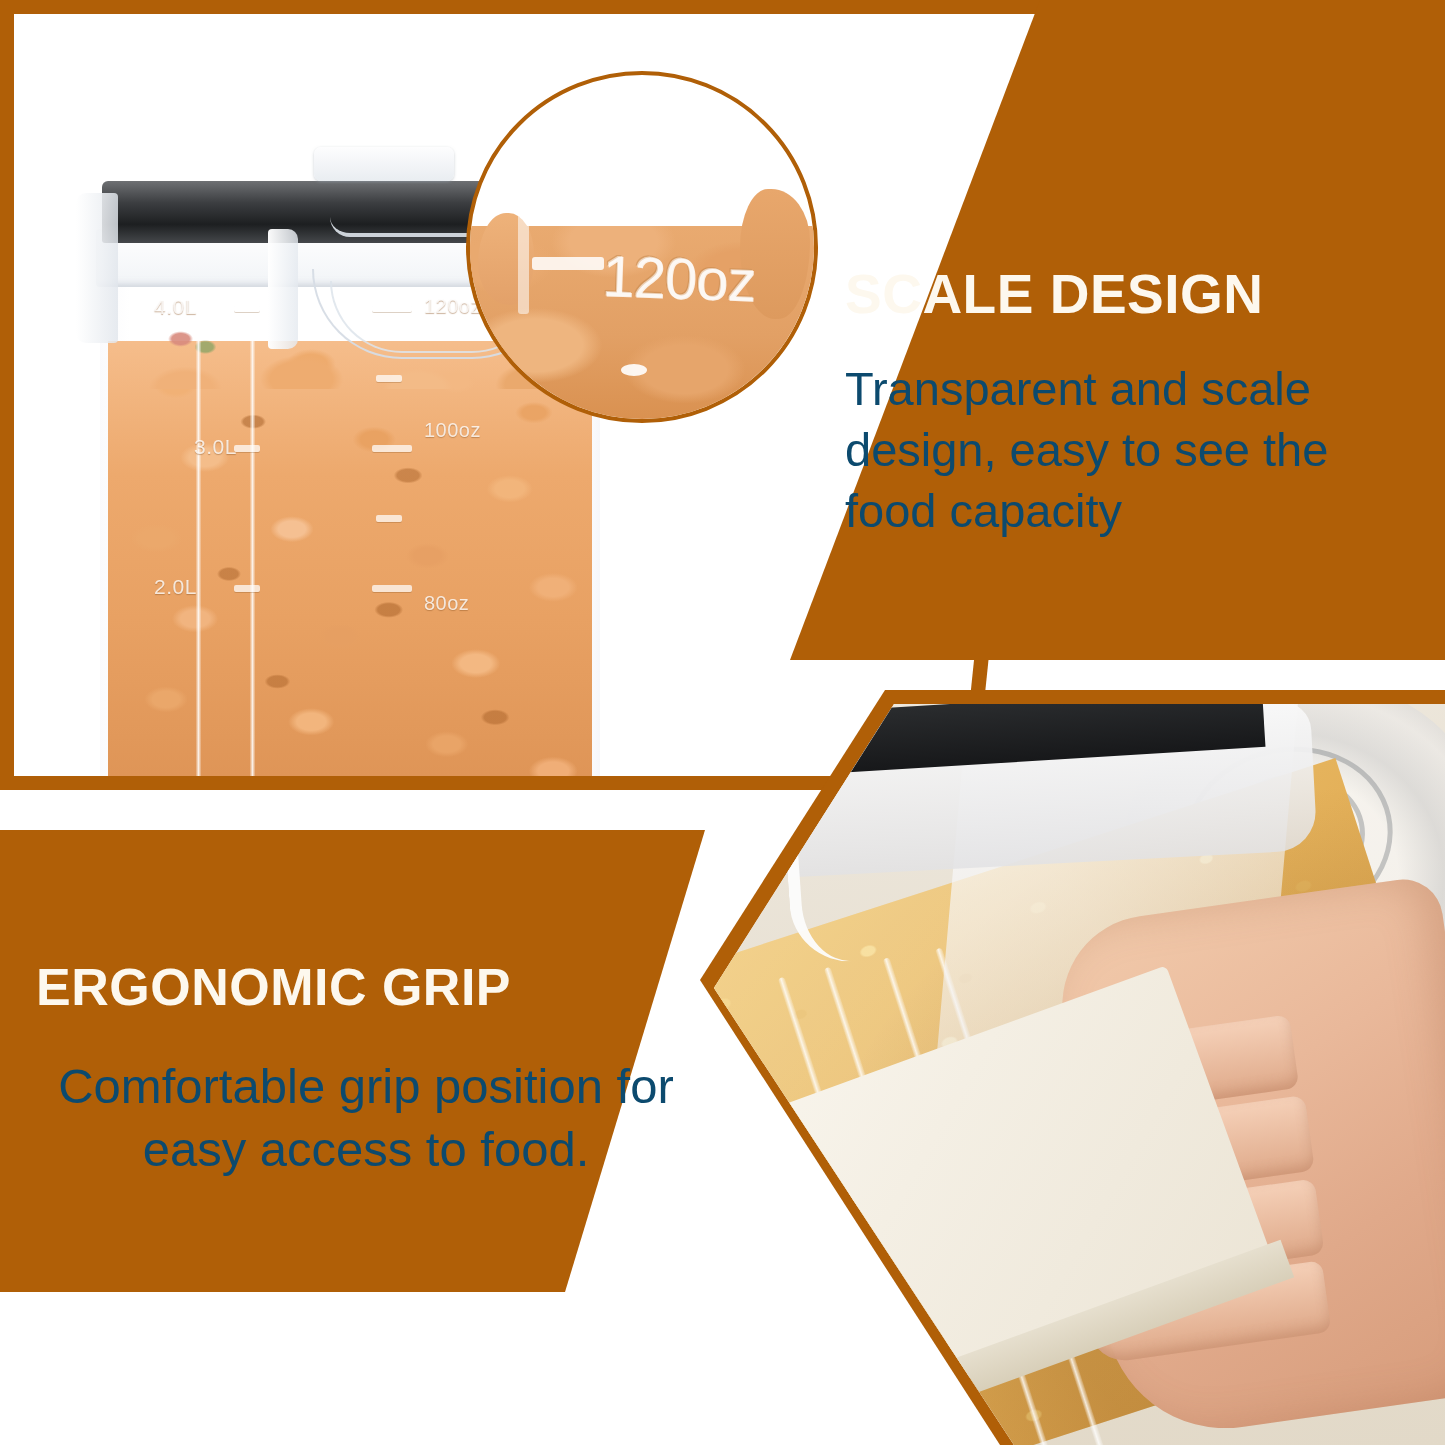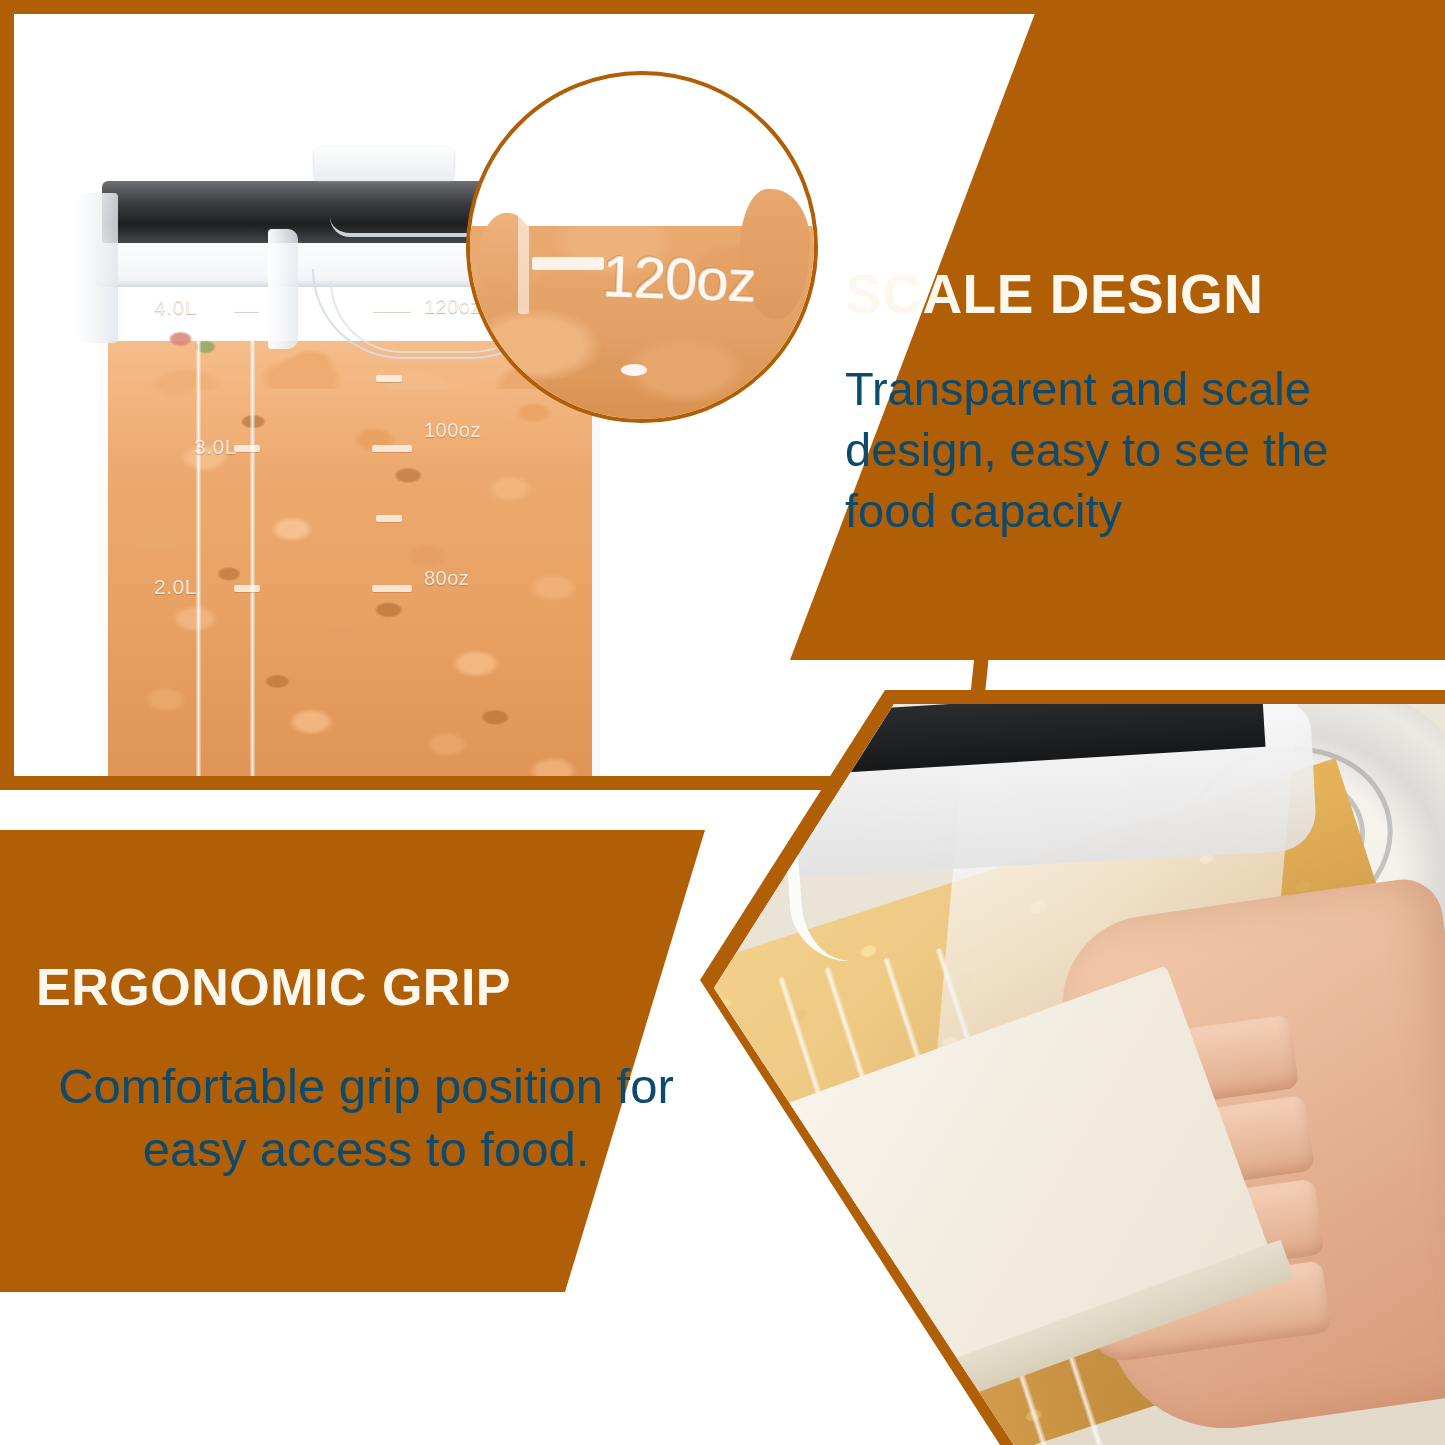--- a/index.html
+++ b/index.html
@@ -471,21 +471,21 @@
           <div class="scale-lbl" style="left:112px; top:16px;">120oz</div>
 
           <div class="tick sm" style="left:64px; top:96px;"></div>
 
           <div class="tick lg" style="left:60px; top:166px;"></div>
           <div class="scale-lbl" style="left:112px; top:140px;">100oz</div>
 
           <div class="tick sm" style="left:64px; top:236px;"></div>
 
           <div class="tick lg" style="left:60px; top:306px;"></div>
-          <div class="scale-lbl" style="left:112px; top:288px;">80oz</div>
+          <div class="scale-lbl" style="left:112px; top:313px;">80oz</div>
 
           <div class="tick sm" style="left:-78px; top:26px;"></div>
           <div class="scale-lbl left" style="left:-158px; top:16px;">4.0L</div>
 
           <div class="tick sm" style="left:-78px; top:166px;"></div>
           <div class="scale-lbl left" style="left:-158px; top:156px;margin-left:40px;">3.0L</div>
 
           <div class="tick sm" style="left:-78px; top:306px;"></div>
           <div class="scale-lbl left" style="left:-158px; top:296px;">2.0L</div>
         </div>

